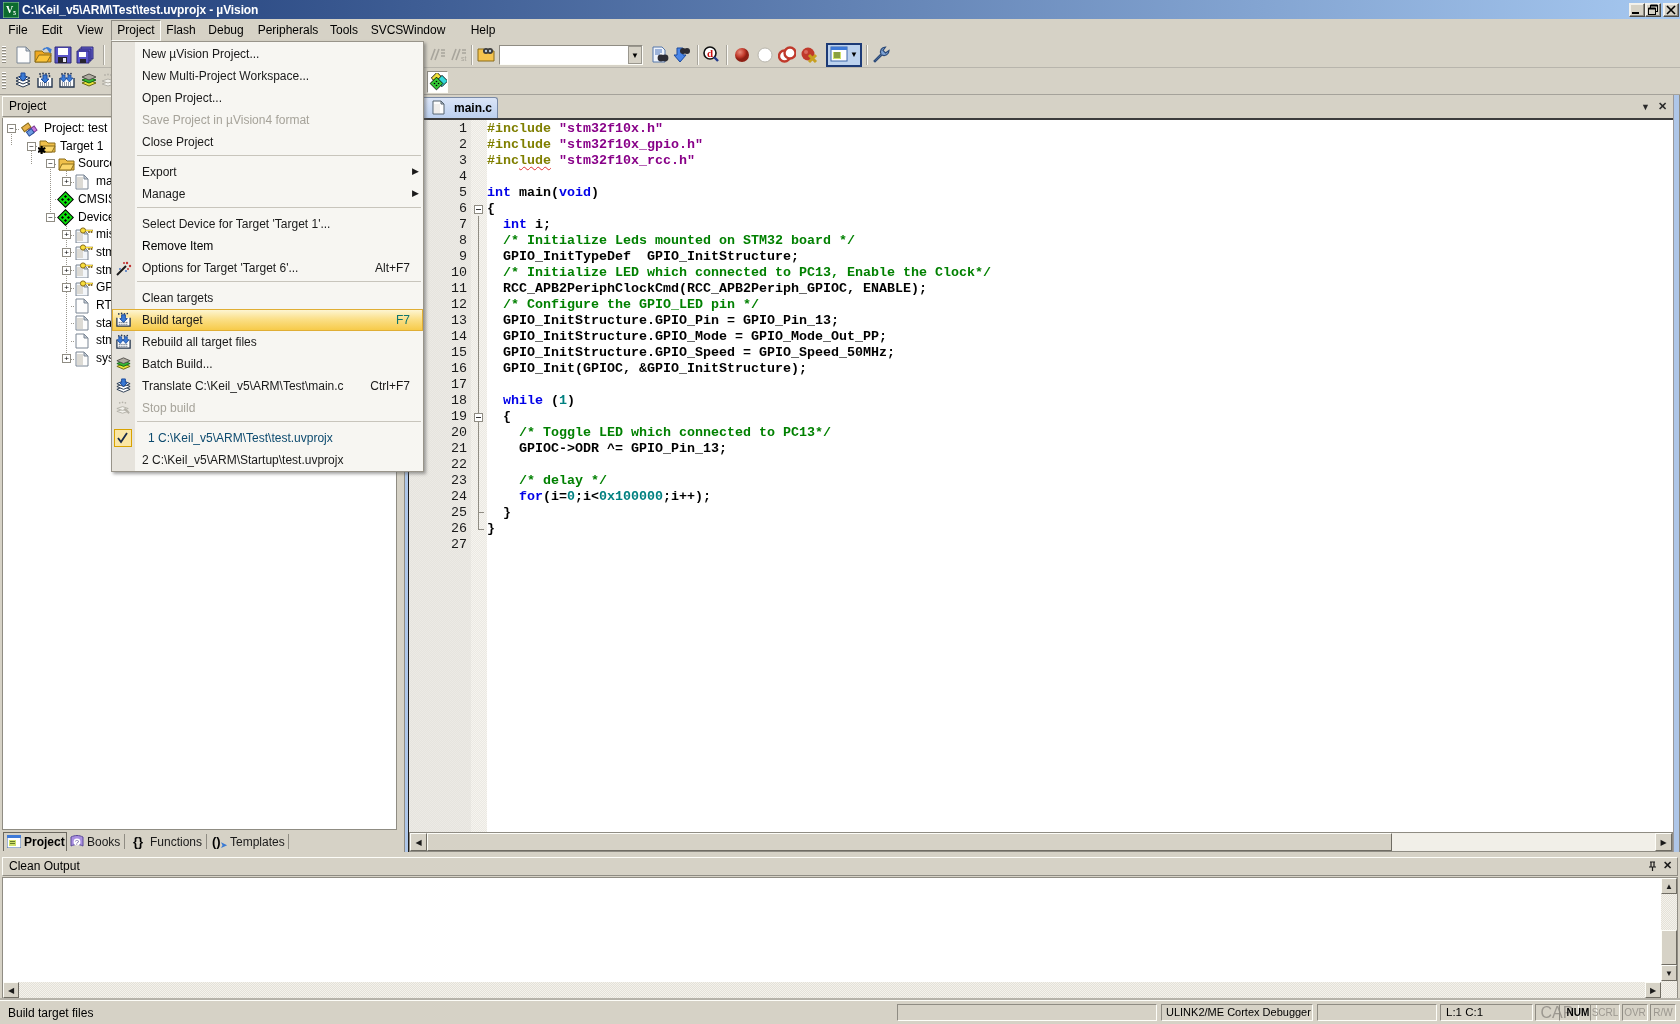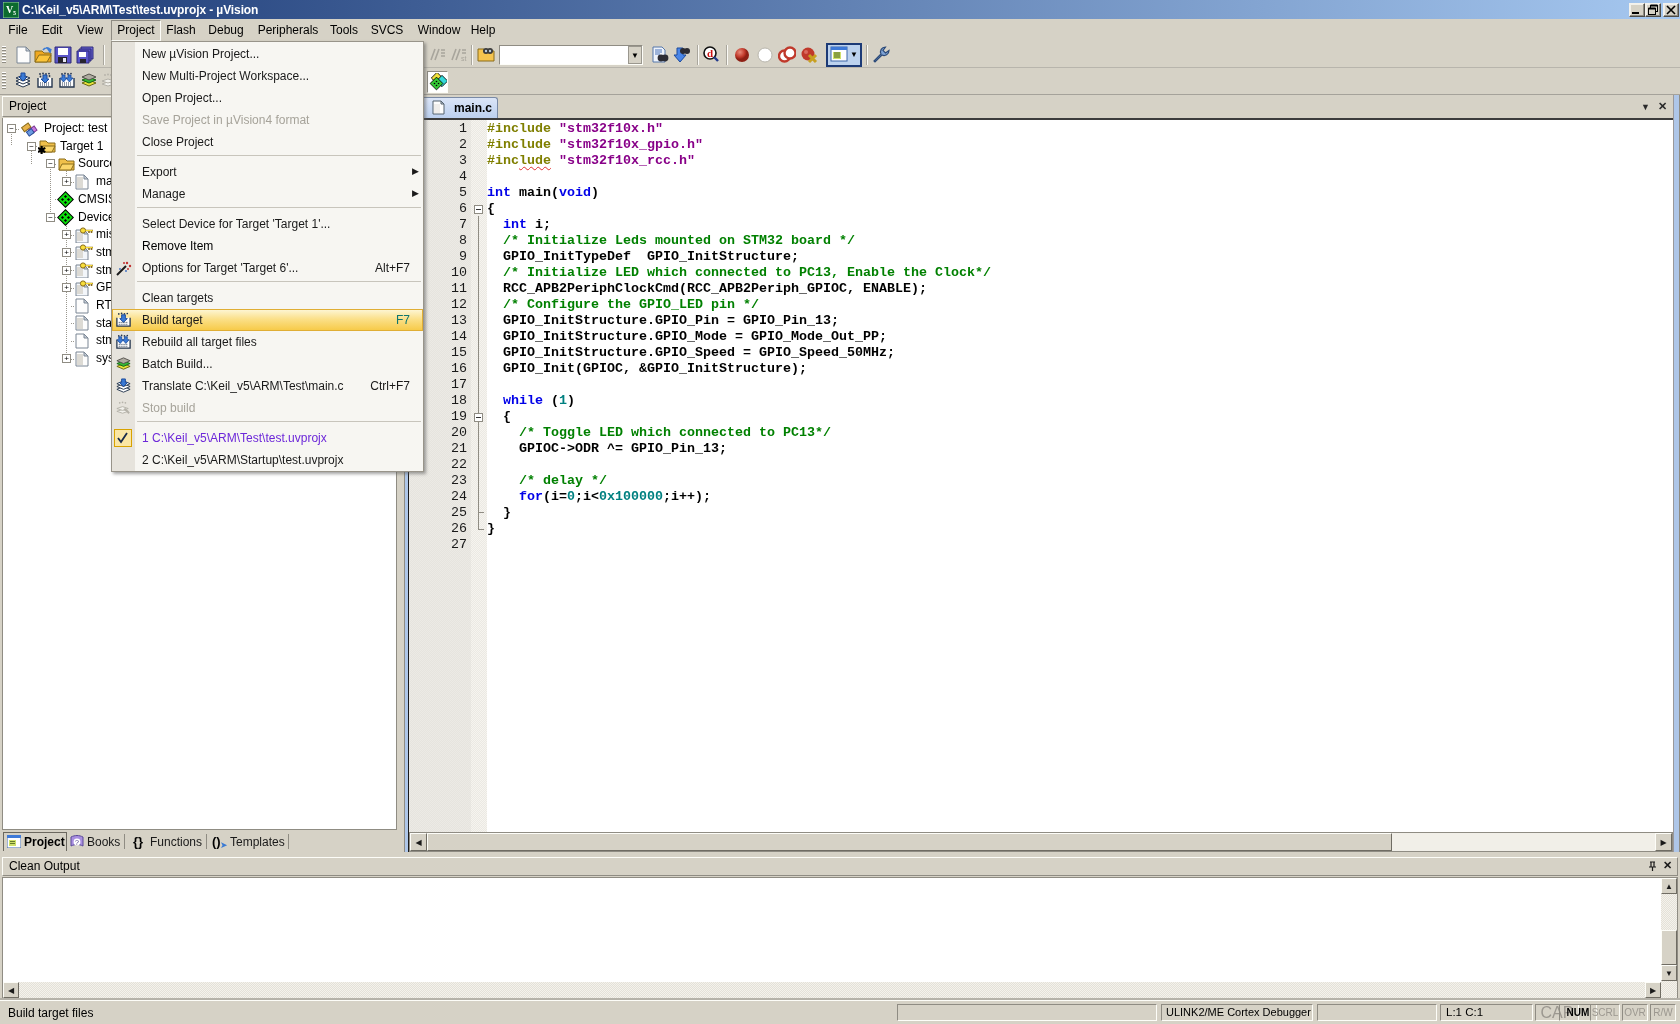--- a/index.html
+++ b/index.html
@@ -52,21 +52,21 @@
 <div class="abs mpressed"></div>
 <div class="abs mitem" style="left:5px;width:26px">File</div>
 <div class="abs mitem" style="left:39px;width:26px">Edit</div>
 <div class="abs mitem" style="left:74px;width:32px">View</div>
 <div class="abs mitem" style="left:112px;width:48px">Project</div>
 <div class="abs mitem" style="left:164px;width:34px">Flash</div>
 <div class="abs mitem" style="left:205px;width:42px">Debug</div>
 <div class="abs mitem" style="left:255px;width:66px">Peripherals</div>
 <div class="abs mitem" style="left:327px;width:34px">Tools</div>
 <div class="abs mitem" style="left:369px;width:36px">SVCS</div>
-<div class="abs mitem" style="left:414px;width:50px">Window</div>
+<div class="abs mitem" style="left:399px;width:50px">Window</div>
 <div class="abs mitem" style="left:468px;width:30px">Help</div>
 
 <div class="abs tb1"></div>
 <div class="abs grip" style="left:2px;top:46px"></div>
 <svg class="abs ticon" style="left:14px;top:46px" viewBox="0 0 18 18">
     <path d="M3 1h9l4 4v12H3z" fill="#fdfdfd" stroke="#7b8694"></path>
     <path d="M12 1l4 4h-4z" fill="#c8d0da" stroke="#7b8694"></path>
   </svg>
 <svg class="abs ticon" style="left:34px;top:46px" viewBox="0 0 18 18">
     <path d="M1 5h7l2 2h7v9H1z" fill="#f0a81f" stroke="#8a6d1b"></path>
@@ -558,18 +558,18 @@
         <path d="M2 9l6-2 6 2-6 2z"></path>
       </g>
       <g fill="#b5b2a9">
         <circle cx="5" cy="3" r="0.9"></circle>
         <circle cx="8" cy="2.5" r="0.9"></circle>
         <circle cx="11" cy="3" r="0.9"></circle>
       </g>
       <path d="M10 9l5 5" stroke="#b5b2a9" stroke-width="2"></path>
     </svg></div>
 <div class="abs" style="left:137px;top:421px;width:284px;height:1px;background:#c8c5bc"></div>
-<div class="abs" style="left:142px;top:431px;color:#6d28d9;white-space:pre">1 C:\Keil_v5\ARM\Test\test.uvprojx</div>
+<div class="abs" style="left:148px;top:431px;color:#0c4a6e;white-space:pre">1 C:\Keil_v5\ARM\Test\test.uvprojx</div>
 <div class="abs" style="left:114px;top:429px"><svg width="18" height="18" viewBox="0 0 18 18">
       <rect x="0.5" y="0.5" width="17" height="17" fill="#fbe6a4" stroke="#d8a200"></rect>
       <path d="M4 9l3 4 6-9" stroke="#1a2a4a" stroke-width="1.8" fill="none"></path>
     </svg></div>
 <div class="abs" style="left:142px;top:453px;color:#1a1a1a;white-space:pre">2 C:\Keil_v5\ARM\Startup\test.uvprojx</div>
 
 </body></html>

